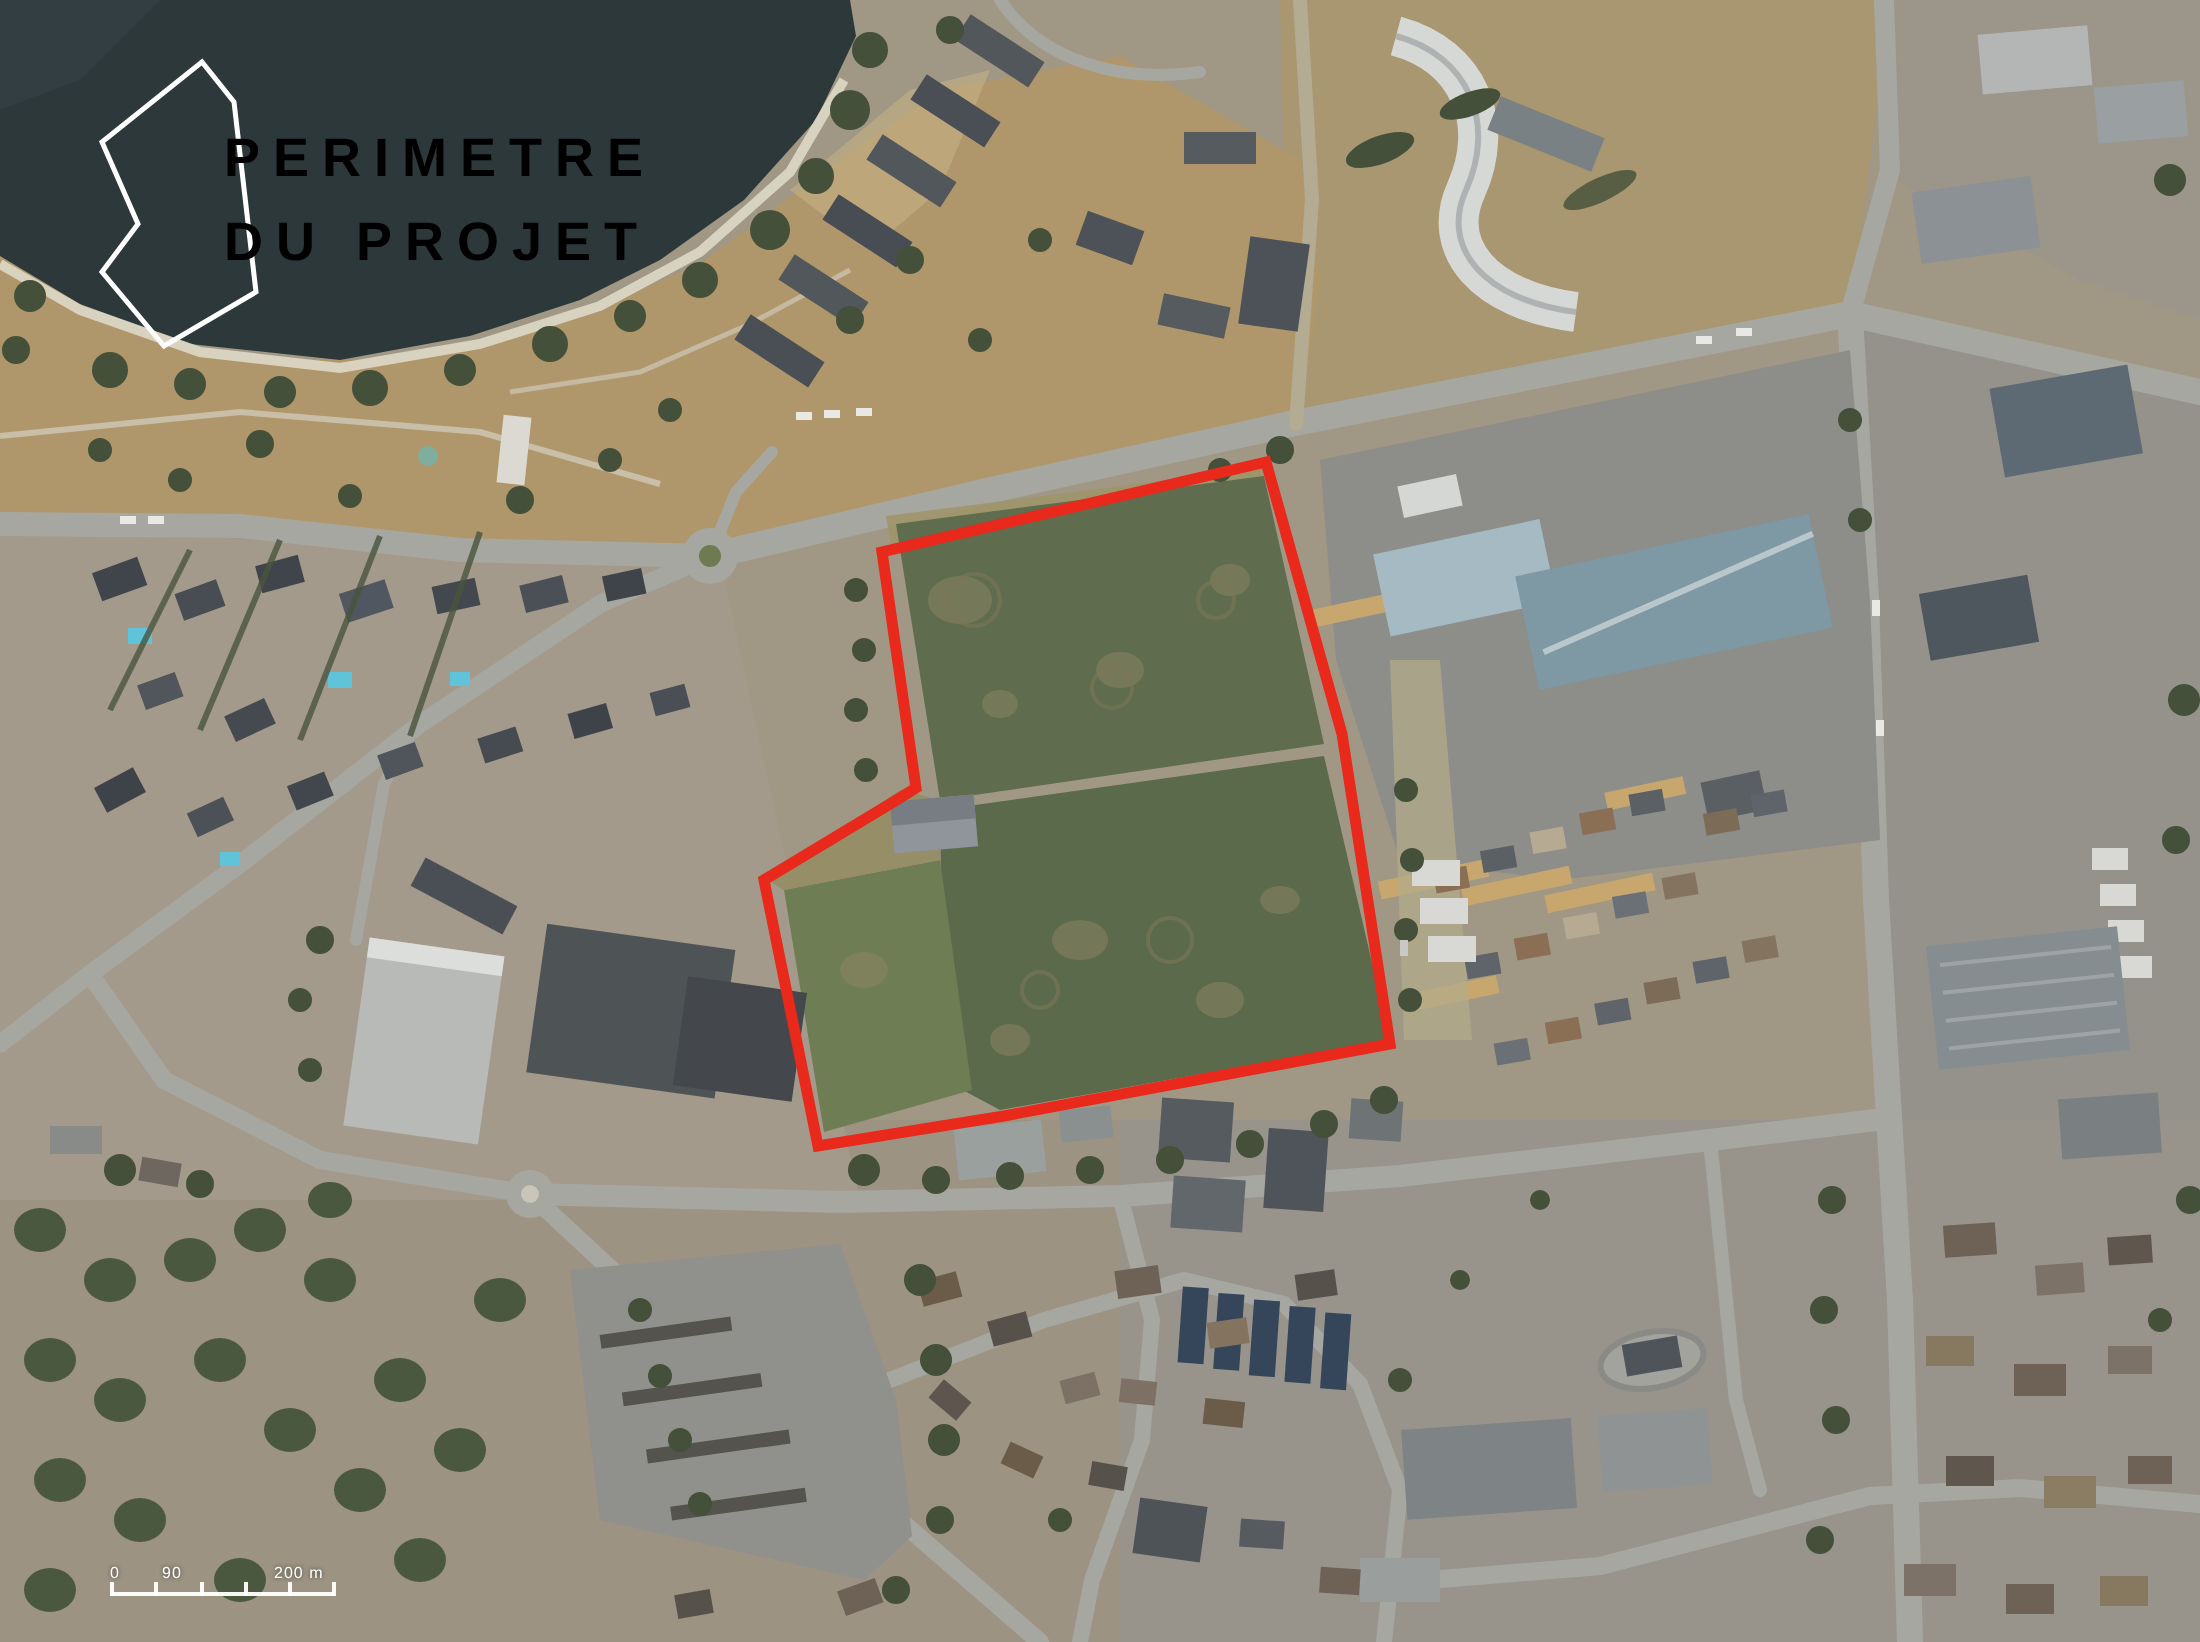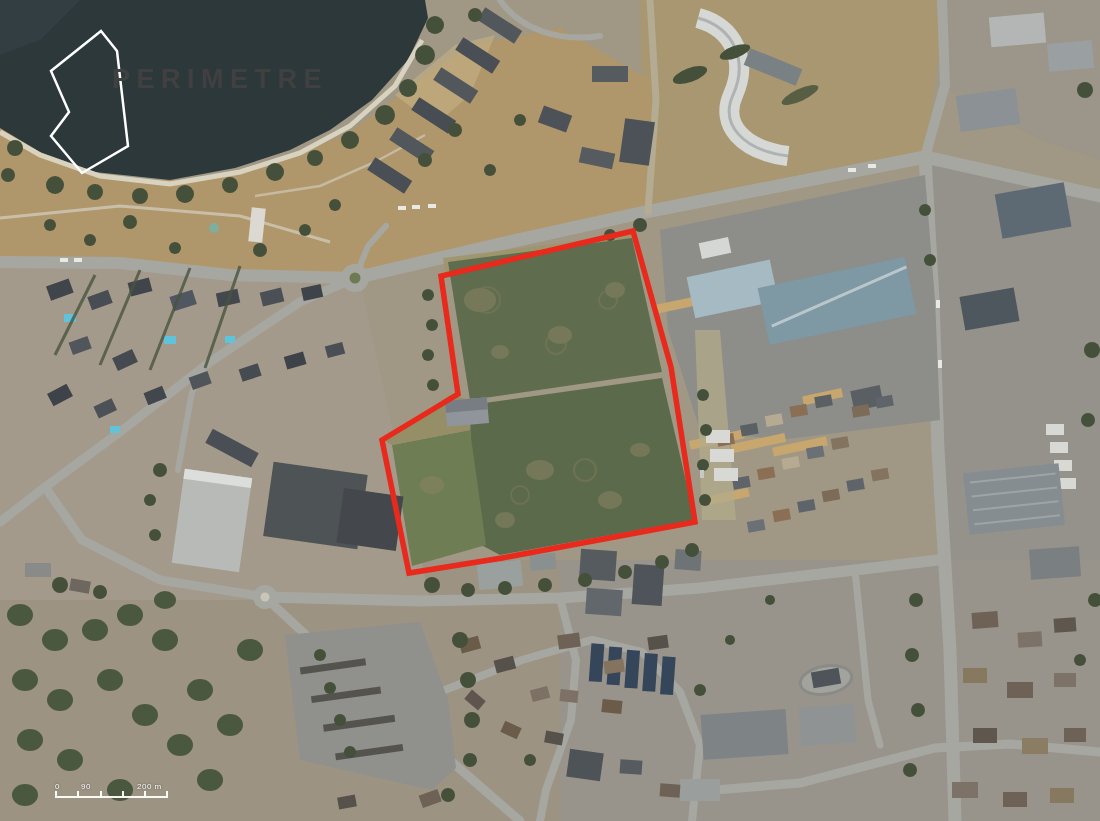--- a/index.html
+++ b/index.html
@@ -5,21 +5,21 @@
   html,body{margin:0;padding:0;background:#222;}
   .stage{
     position:relative;width:1100px;height:821px;overflow:hidden;
     font-family:"Liberation Sans",sans-serif;background:#a09884;
   }
   .stage svg{display:block;}
   .map-svg{position:absolute;left:0;top:0;}
   .label-block{position:absolute;left:44px;top:24px;width:330px;height:170px;pointer-events:none;}
   .label-icon{position:absolute;left:0;top:0;}
   .label-text{
-    position:absolute;left:68px;top:34px;color:#404040;font-weight:bold;
+    position:absolute;left:68px;top:34px;color:#000000;font-weight:bold;
     font-size:27px;letter-spacing:6.5px;line-height:42px;white-space:nowrap;
   }
   .scalebar{position:absolute;left:55px;top:786px;width:114px;height:16px;color:#fff;}
   .scalebar .bar{position:absolute;left:0;top:10px;width:112px;height:2px;background:#fff;opacity:.95;}
   .scalebar .tick{position:absolute;top:5px;width:1.5px;height:7px;background:#fff;opacity:.95;}
   .scalebar .lab{position:absolute;top:-3px;font-size:8px;line-height:8px;letter-spacing:.5px;
     text-shadow:0 0 2px rgba(0,0,0,.6);}
 </style>
 </head>
 <body>
@@ -406,20 +406,21 @@
 
   <polygon fill="none" stroke-width="5.5" stroke-linejoin="miter" points="633,231 441,276 458,394 445,402 382,440 409,573 502,558 695,522 671,367" stroke="#e8291c"></polygon>
 </svg>
 
 <div class="label-block">
   <svg class="label-icon" width="95" height="160" viewBox="0 0 95 160">
     <polygon fill="none" stroke="#ffffff" stroke-width="2.5" stroke-linejoin="miter" points="57,7 7,47 25,88 7,112 38,149 84,122 73,27"></polygon>
   </svg>
   <div class="label-text">
     <div>PERIMETRE</div>
+    <div>DU PROJET</div>
   </div>
 </div>
 
 <div class="scalebar">
   <span class="lab" style="left:0">0</span>
   <span class="lab" style="left:26px">90</span>
   <span class="lab" style="left:82px">200 m</span>
   <div class="bar"></div>
   <div class="tick" style="left:0"></div>
   <div class="tick" style="left:22px"></div>

